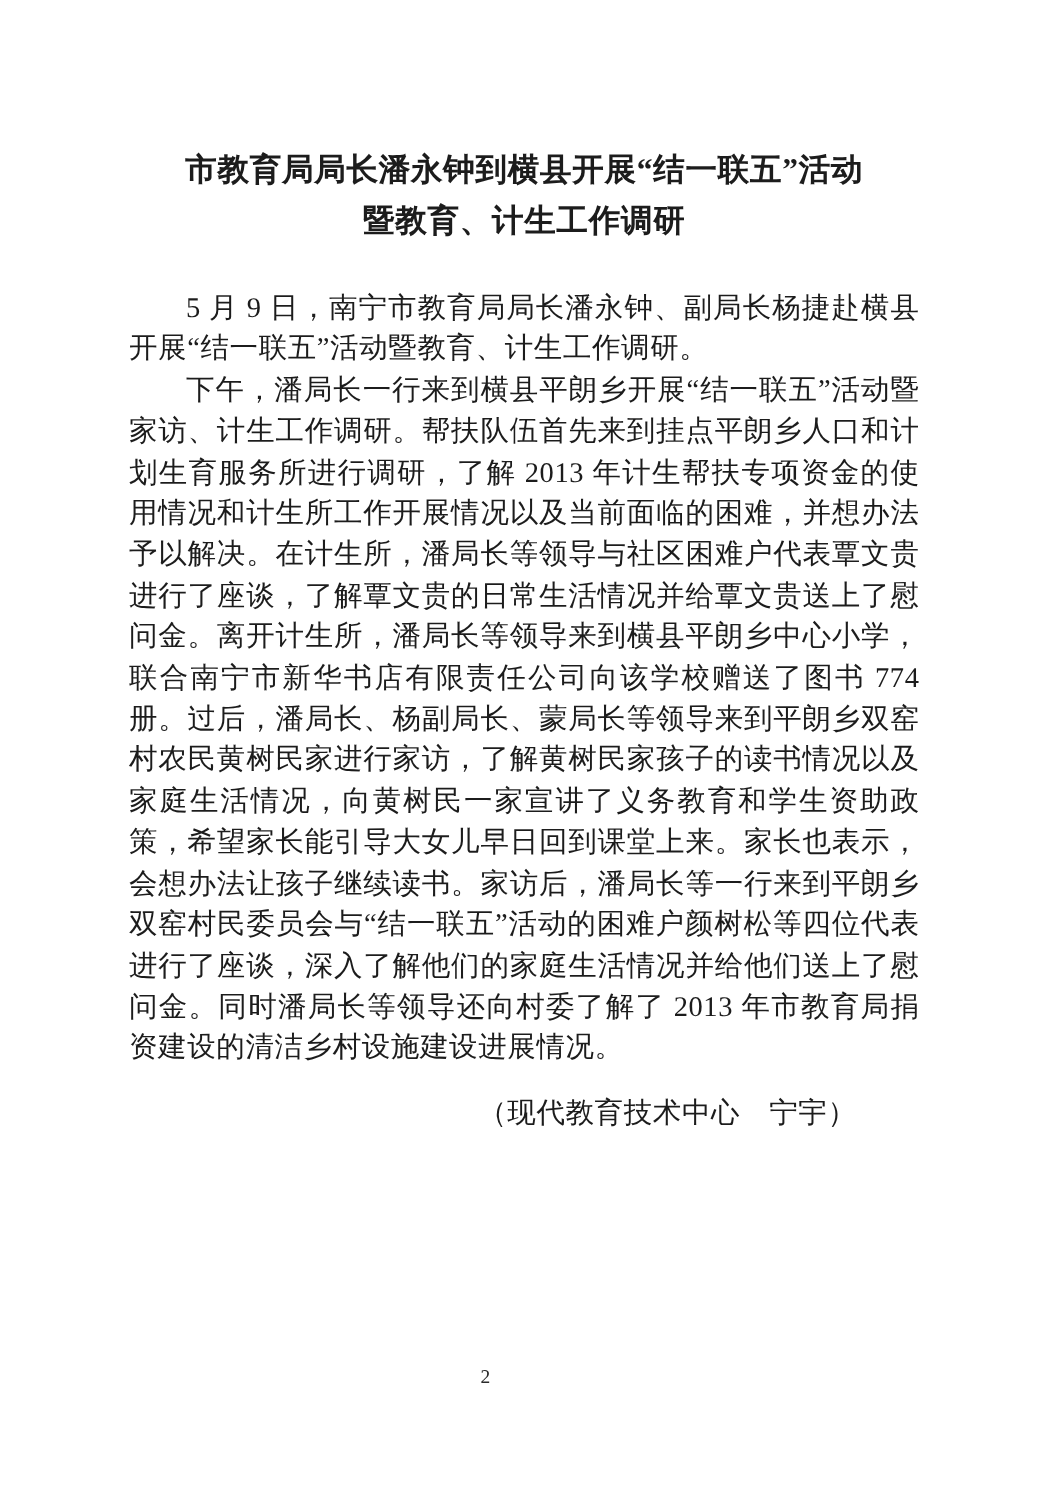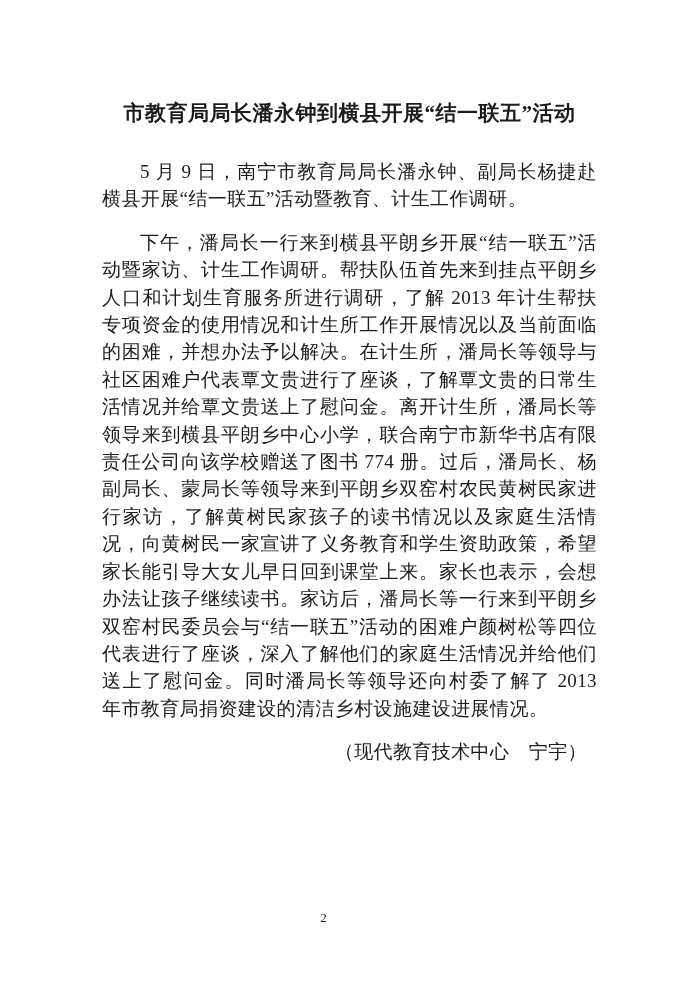--- a/index.html
+++ b/index.html
@@ -31,31 +31,31 @@
     text-align: center;
     letter-spacing: 0.5px;
   }
   .doc-title .title-line {
     display: block;
   }
   .body-block {
     margin-top: 28px;
   }
   .body-para {
-    margin: 16px;
+    margin: 0;
     font-size: 19px;
     line-height: 27.4px;
     text-align: justify;
     text-justify: inter-ideograph;
     text-indent: 2em;
     letter-spacing: 0.4px;
     word-break: break-all;
   }
   .signature-line {
-    margin: 0;
+    margin: 16px;
     font-size: 19px;
     line-height: 27.4px;
     text-align: right;
     padding-right: 26px;
     letter-spacing: 0.4px;
   }
   .page-number {
     position: absolute;
     left: 0;
     right: 0;
@@ -65,20 +65,21 @@
     color: #2a2a2a;
   }
 </style>
 </head>
 <body>
 
 <div class="page">
   <div class="content">
     <h1 class="doc-title">
       <span class="title-line">市教育局局长潘永钟到横县开展“结一联五”活动</span>
+      <span class="title-line">暨教育、计生工作调研</span>
     </h1>
     <div class="body-block">
         <p class="body-para">5 月 9 日，南宁市教育局局长潘永钟、副局长杨捷赴横县开展“结一联五”活动暨教育、计生工作调研。</p>
         <p class="body-para">下午，潘局长一行来到横县平朗乡开展“结一联五”活动暨家访、计生工作调研。帮扶队伍首先来到挂点平朗乡人口和计划生育服务所进行调研，了解 2013 年计生帮扶专项资金的使用情况和计生所工作开展情况以及当前面临的困难，并想办法予以解决。在计生所，潘局长等领导与社区困难户代表覃文贵进行了座谈，了解覃文贵的日常生活情况并给覃文贵送上了慰问金。离开计生所，潘局长等领导来到横县平朗乡中心小学，联合南宁市新华书店有限责任公司向该学校赠送了图书 774 册。过后，潘局长、杨副局长、蒙局长等领导来到平朗乡双窑村农民黄树民家进行家访，了解黄树民家孩子的读书情况以及家庭生活情况，向黄树民一家宣讲了义务教育和学生资助政策，希望家长能引导大女儿早日回到课堂上来。家长也表示，会想办法让孩子继续读书。家访后，潘局长等一行来到平朗乡双窑村民委员会与“结一联五”活动的困难户颜树松等四位代表进行了座谈，深入了解他们的家庭生活情况并给他们送上了慰问金。同时潘局长等领导还向村委了解了 2013 年市教育局捐资建设的清洁乡村设施建设进展情况。</p>
       </div>
     <p class="signature-line">（现代教育技术中心　宁宇）</p>
   </div>
   <div class="page-number">2</div>
 </div>
 

